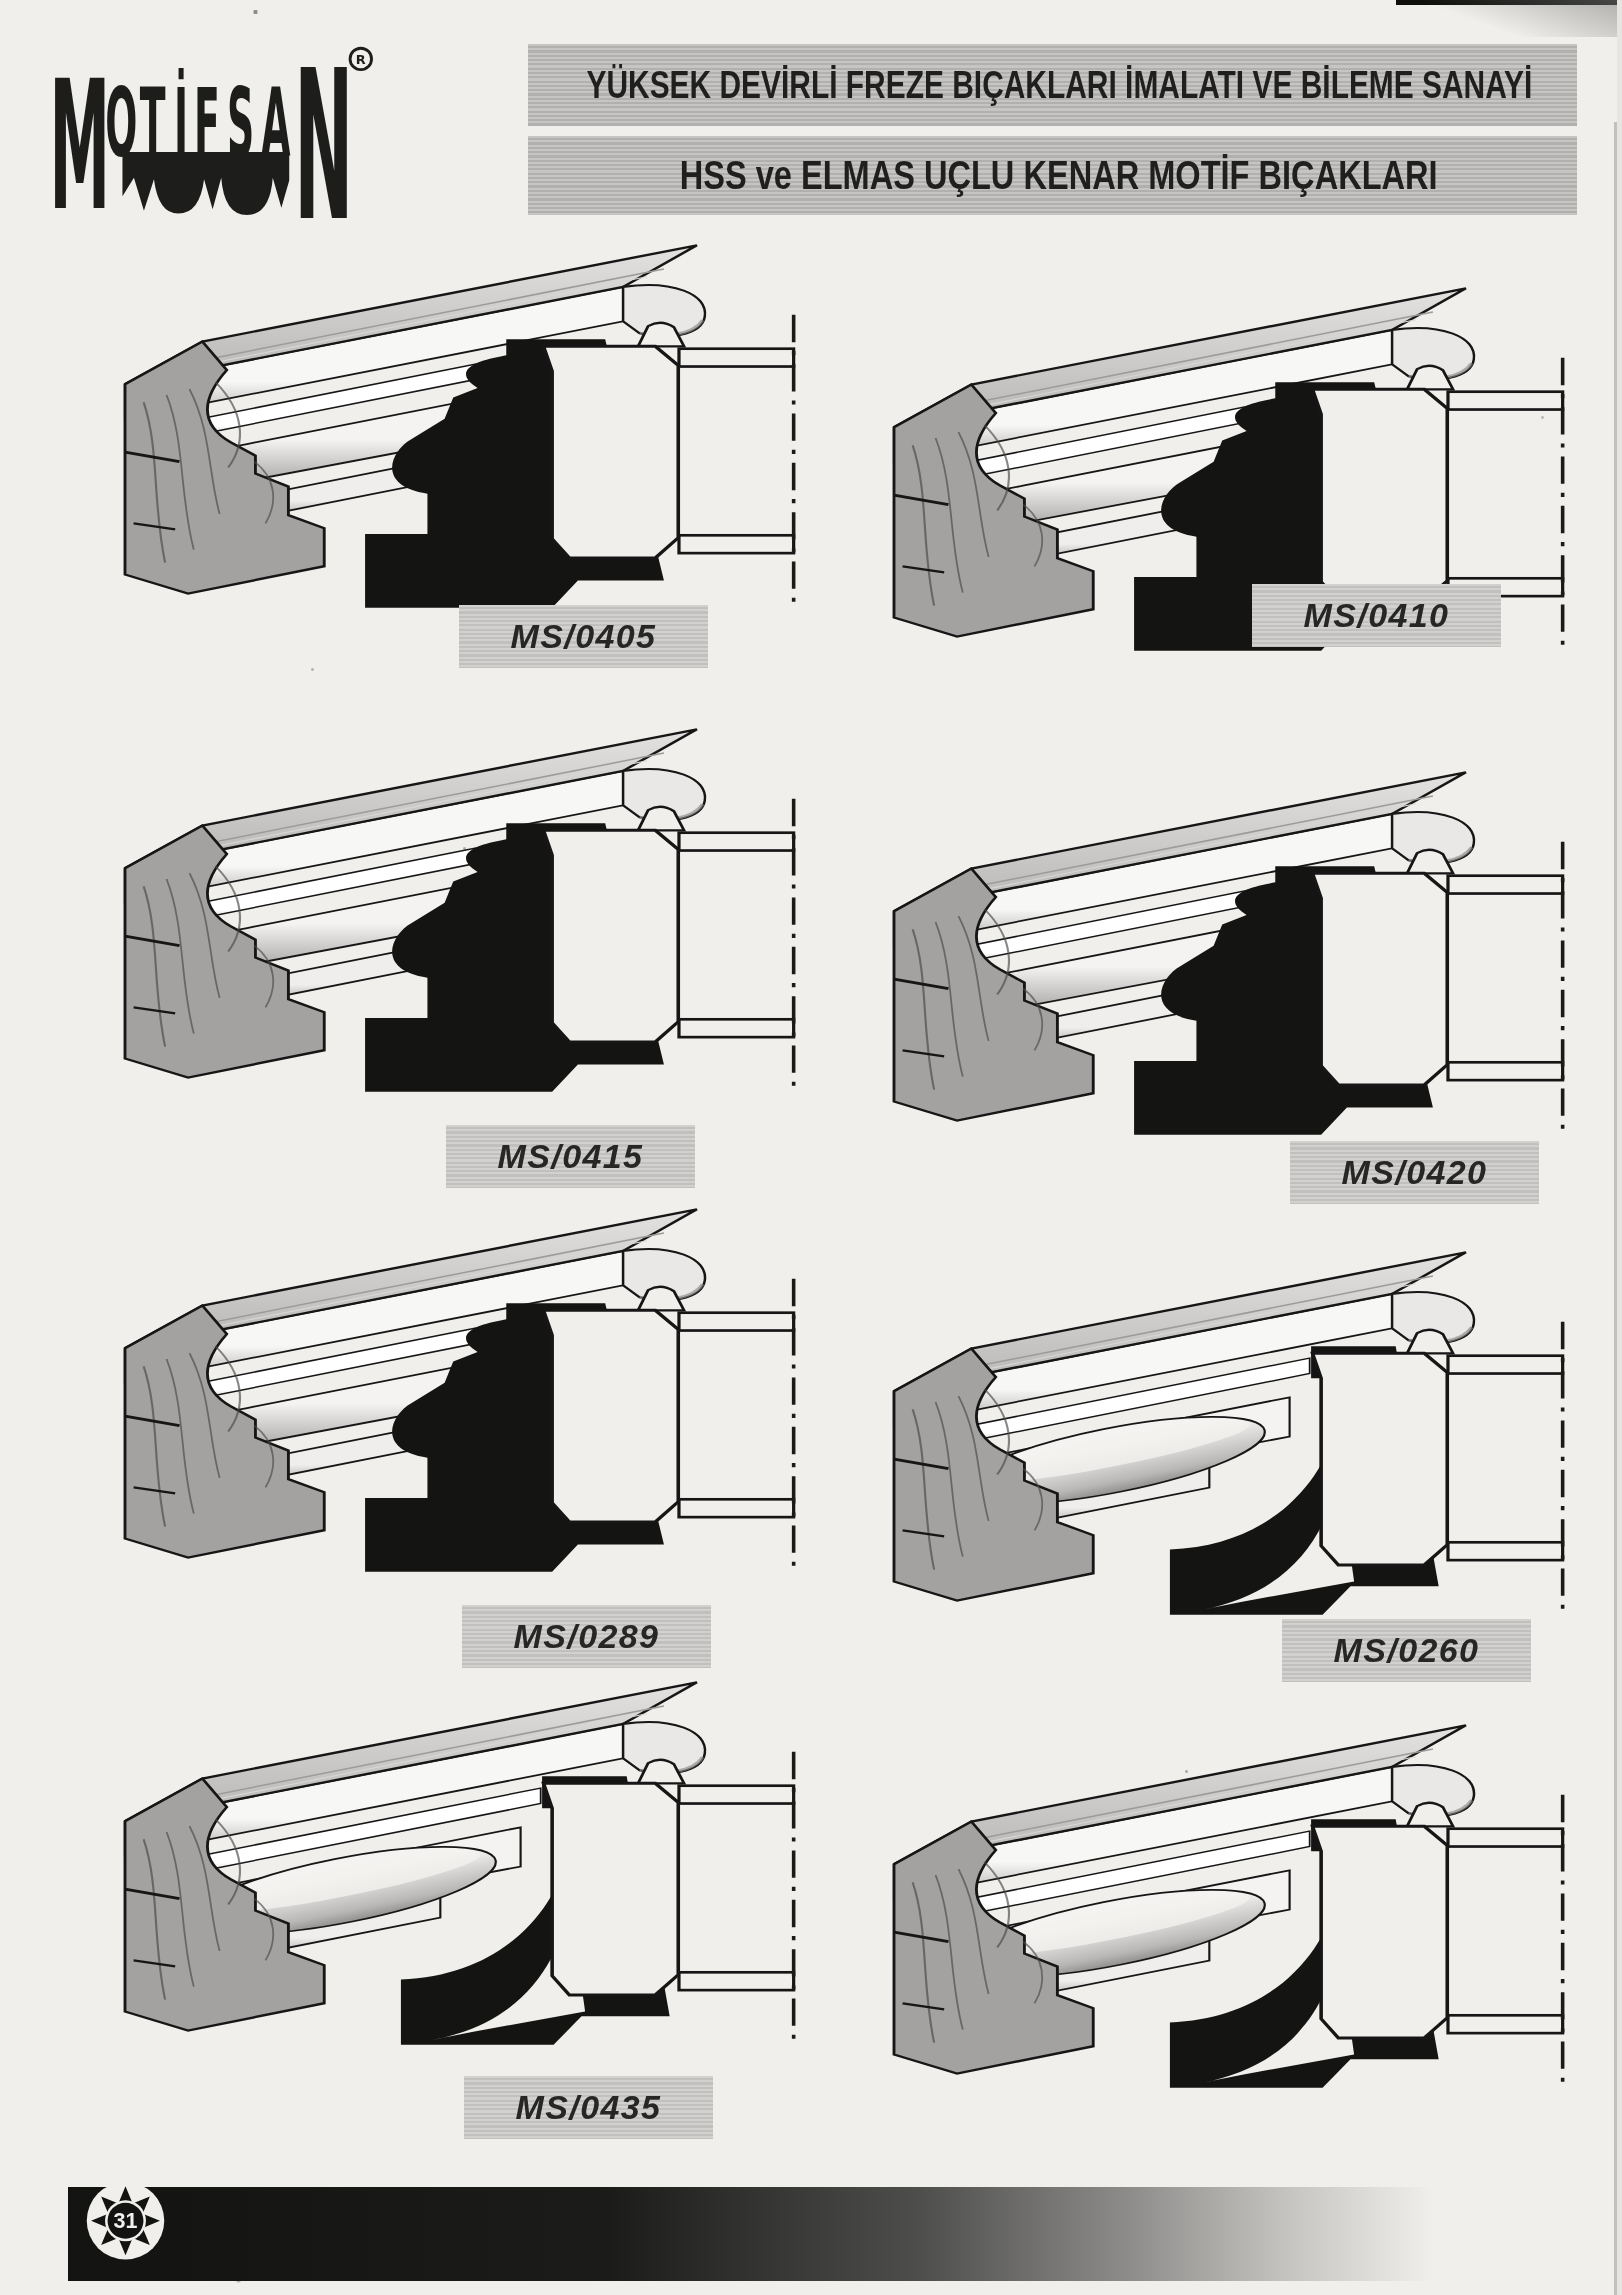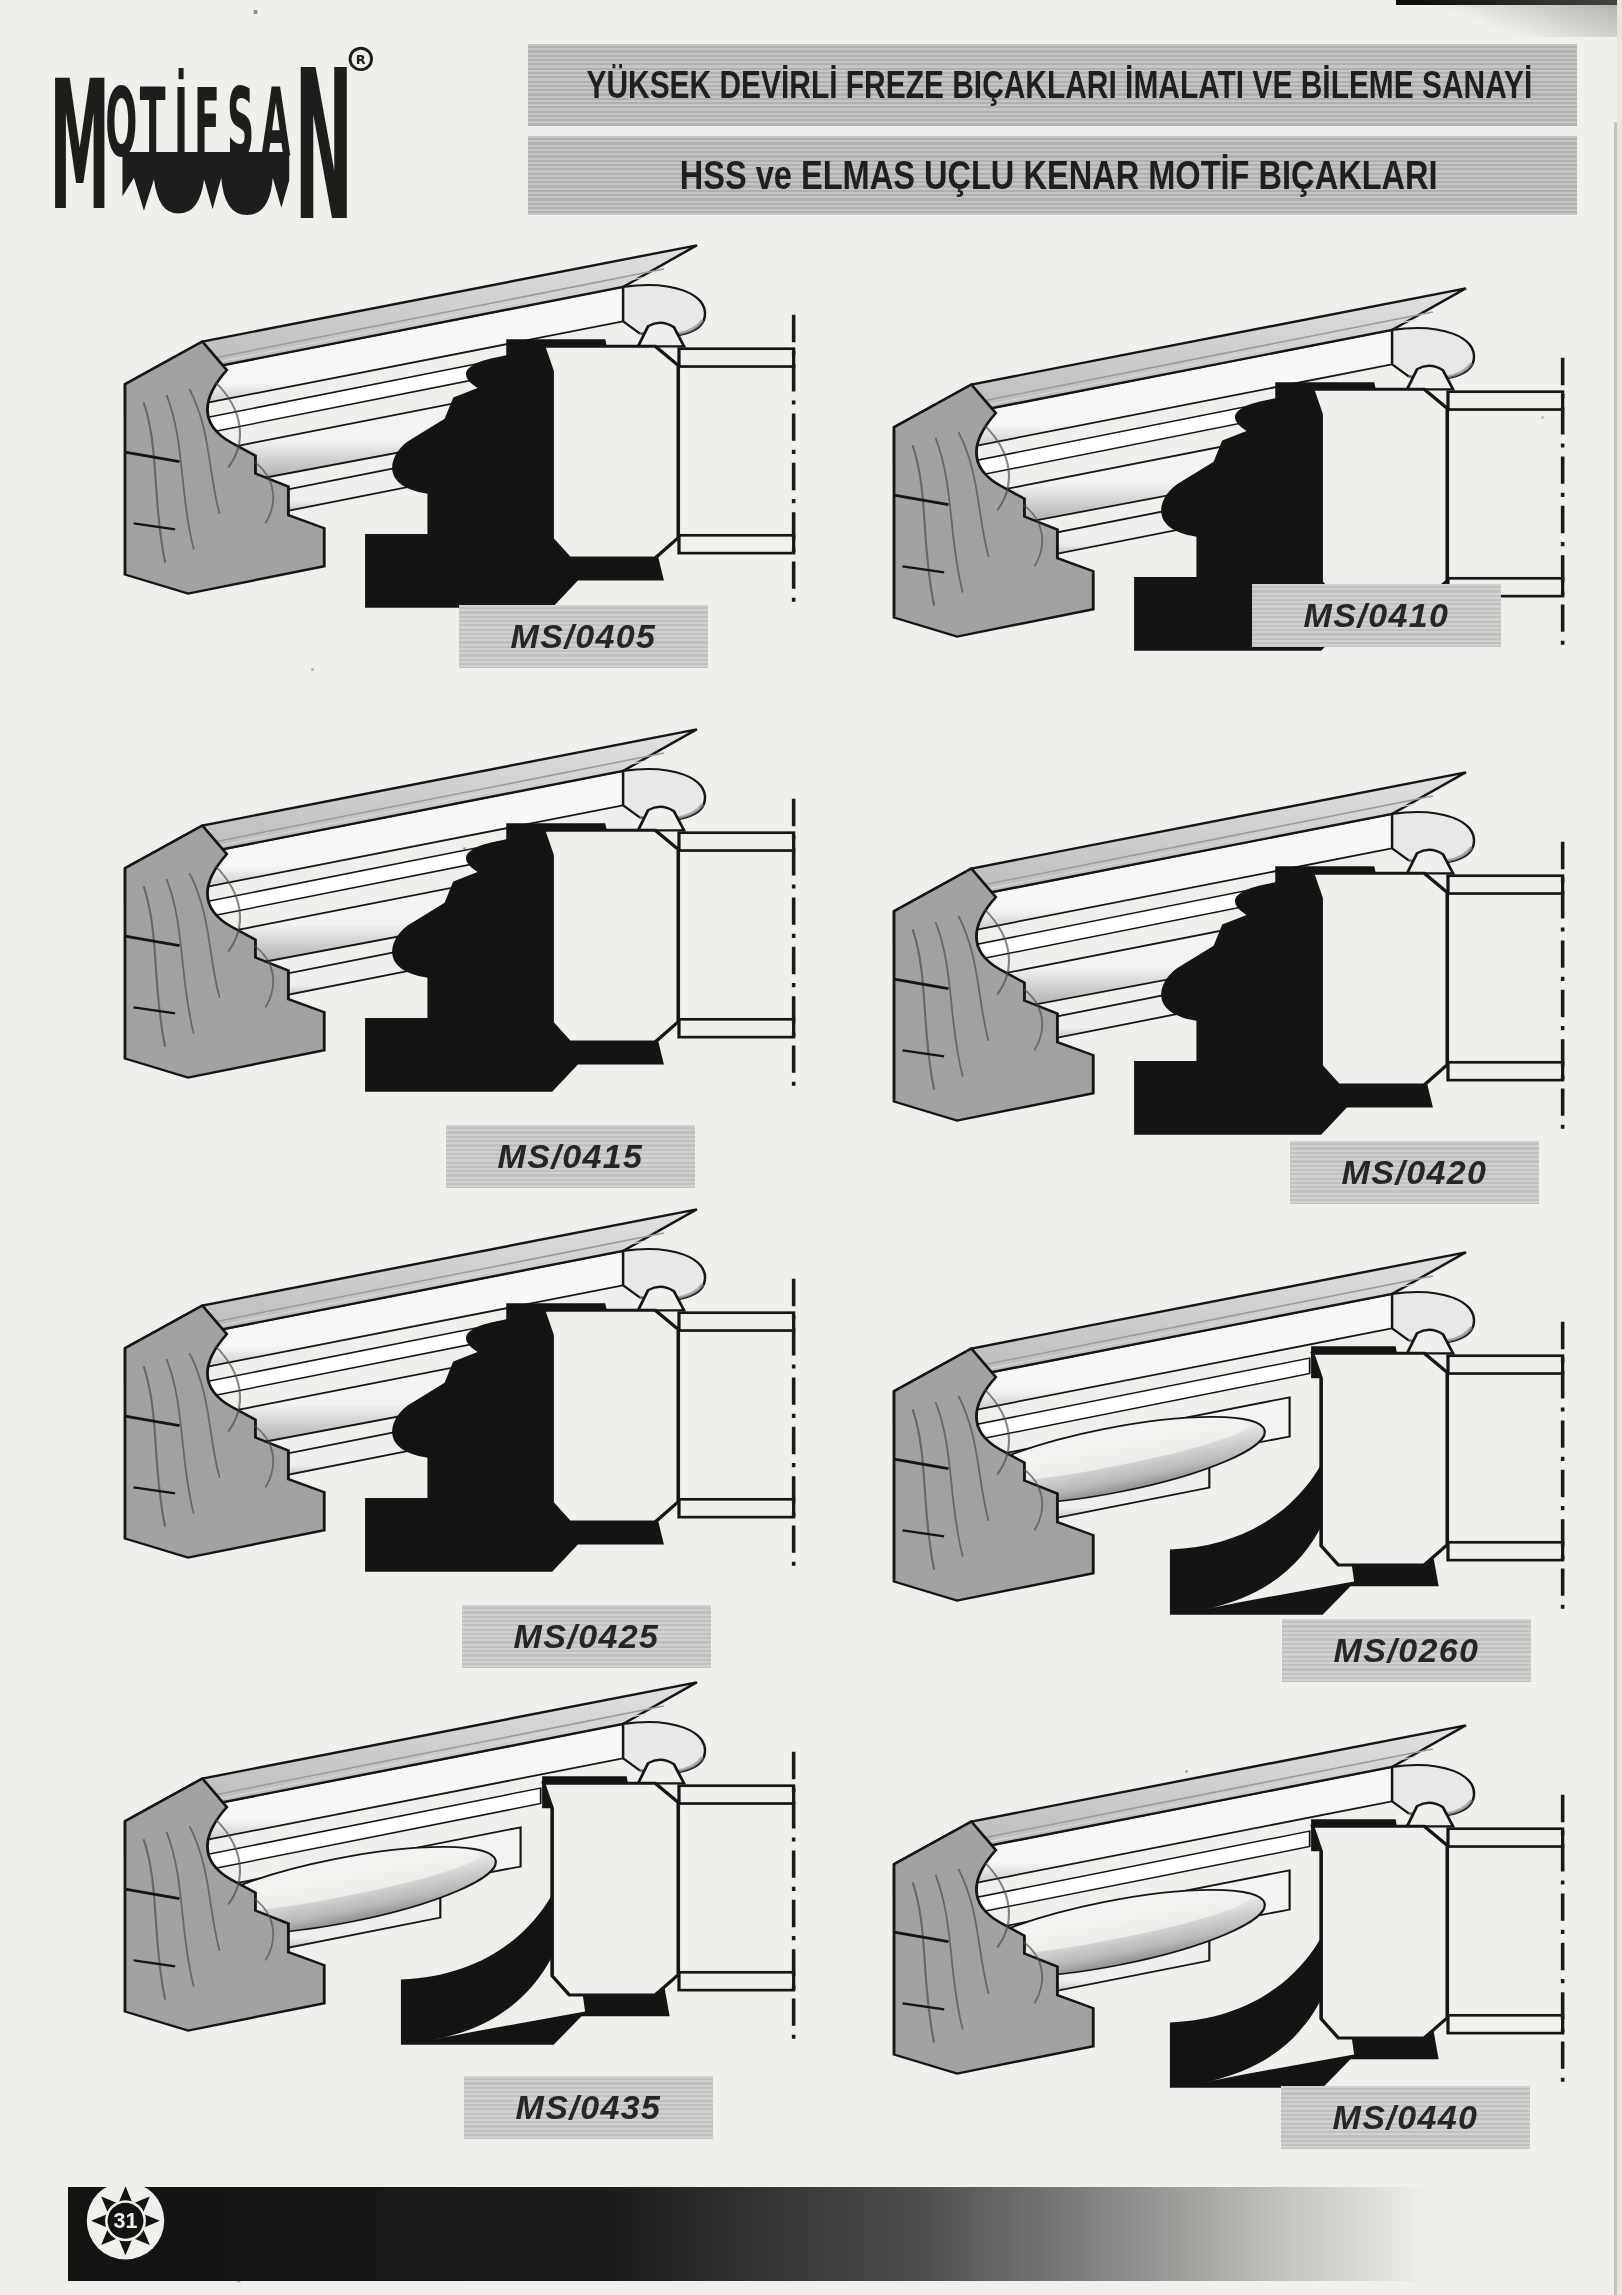--- a/index.html
+++ b/index.html
@@ -532,30 +532,27 @@
   <div class="plate" id="plate1">
       <span>MS/0410</span>
     </div>
   <div class="plate" id="plate2">
       <span>MS/0415</span>
     </div>
   <div class="plate" id="plate3">
       <span>MS/0420</span>
     </div>
   <div class="plate" id="plate4">
-      <span>MS/0425</span>
+      <span>MS/0289</span>
     </div>
   <div class="plate" id="plate5">
       <span>MS/0260</span>
     </div>
   <div class="plate" id="plate6">
       <span>MS/0435</span>
-    </div>
-  <div class="plate" id="plate7">
-      <span>MS/0440</span>
     </div>
 
   <div class="footer-bar">
     <div class="badge">
       <svg viewBox="0 0 132 117">
         <g transform="translate(66,54)">
           <circle r="54" fill="#f0efec"></circle>
           <path fill="#131312" d="M0,-48 L9.95,-24 L33.9,-33.9 L24,-9.95 L48,0 L24,9.95 L33.9,33.9 L9.95,24 L0,48 L-9.95,24 L-33.9,33.9 L-24,9.95 L-48,0 L-24,-9.95 L-33.9,-33.9 L-9.95,-24 Z"></path>
           <circle r="28.5" fill="#f0efec"></circle>
           <circle r="25" fill="#131312"></circle>

